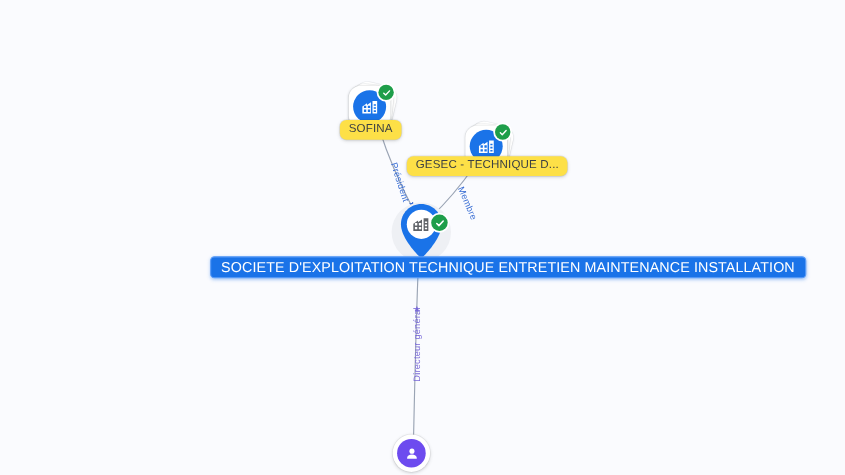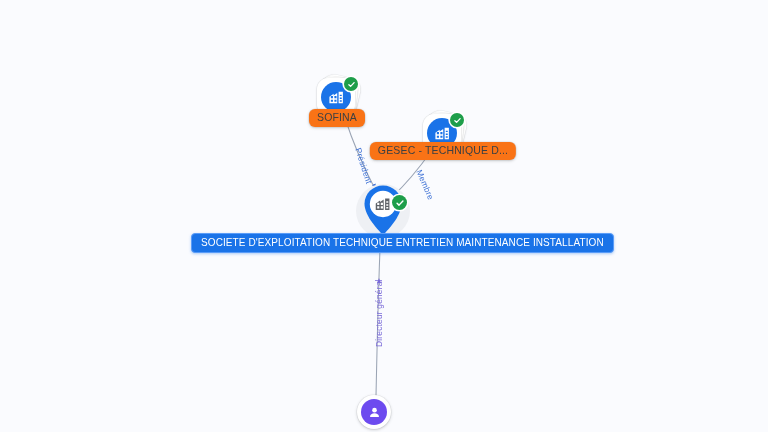--- a/index.html
+++ b/index.html
@@ -32,21 +32,21 @@
   
   .node {
     position: absolute;
     width: 0; height: 0;
   }
   .node-label {
     position: absolute;
     left: 50%;
     transform: translateX(-50%);
     white-space: nowrap;
-    background: #f97316;
+    background: #fde047;
     color: #3c4043;
     font-size: 10.5px;
     letter-spacing: .15px;
     padding: 3px 8px 4px 8px;
     border-radius: 6px;
     box-shadow: 0 1px 3px rgba(60,64,67,.26), 0 0 0 .6px rgba(60,64,67,.10);
     line-height: 11px;
   }
 
   
@@ -123,21 +123,21 @@
     display: flex; align-items: center; justify-content: center;
     z-index: 6;
   }
 
   
   .label-selected {
     position: absolute;
     white-space: nowrap;
     background: #1a73e8;
     color: #ffffff;
-    font-size: 10px;
+    font-size: 13px;
     letter-spacing: .1px;
     padding: 3px 9px 4px 9px;
     border-radius: 4px;
     border: 1.8px solid #5a9cf8;
     box-shadow: 0 1px 3px rgba(26,115,232,.35);
     line-height: 11px;
   }
 
   
   .edge-label {

